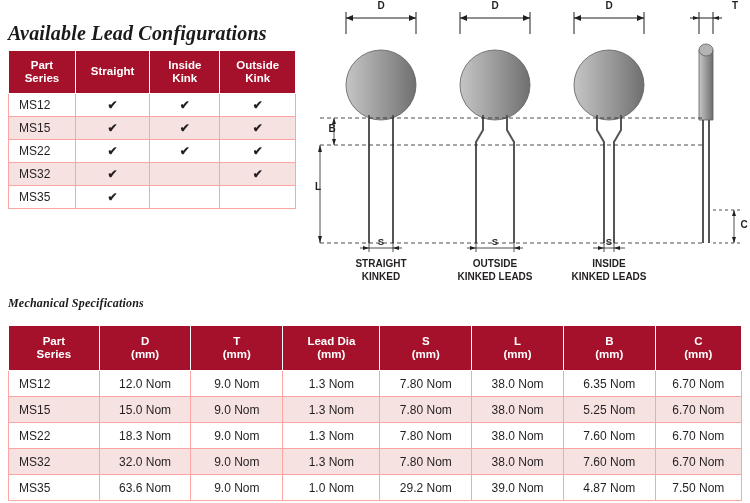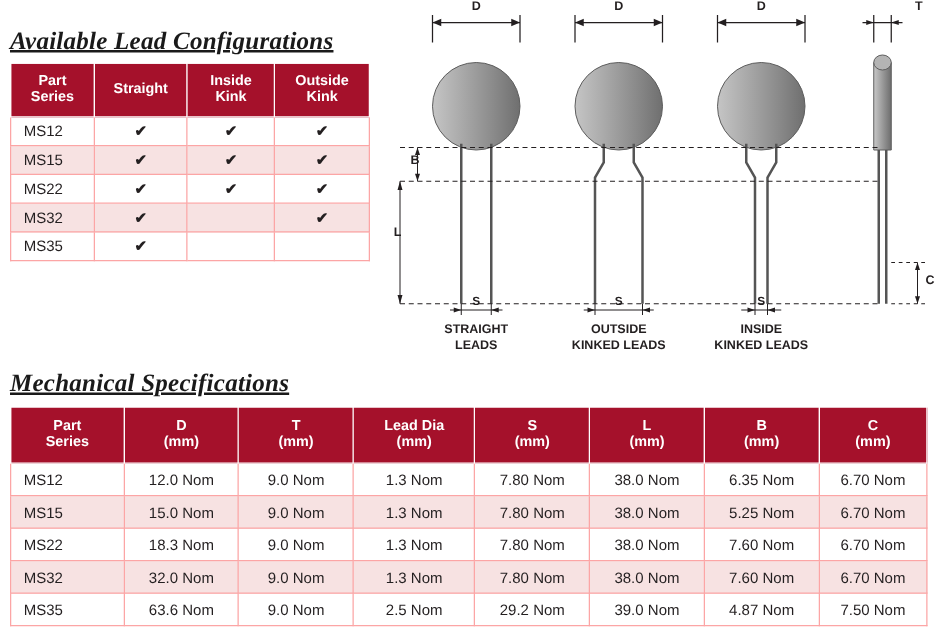--- a/index.html
+++ b/index.html
@@ -22,31 +22,30 @@
   }
 
   
   .section-title {
     position: absolute;
     font-family: "Liberation Serif", serif;
     font-style: italic;
     font-weight: bold;
     color: #1a1a1a;
     letter-spacing: 0.2px;
-    text-decoration: underline;
   }
   #lead-config-title {
     left: 8px;
     top: 22px;
     font-size: 20px;
   }
   #mech-spec-title {
     left: 8px;
     top: 296px;
-    font-size: 20px;
+    font-size: 12px;
   }
 
   
   table {
     border-collapse: collapse;
     font-size: 11.5px;
   }
   th {
     background: #a5112b;
     color: #ffffff;
@@ -309,21 +308,21 @@
     <div class="dlabel" style="left:14px; top:123px; width:16px;">B</div>
     <div class="dlabel" style="left:0px; top:181px; width:16px;">L</div>
     <div class="dlabel small" style="left:63px; top:237px; width:16px;">S</div>
     <div class="dlabel small" style="left:177px; top:237px; width:16px;">S</div>
     <div class="dlabel small" style="left:291px; top:237px; width:16px;">S</div>
     <div class="dlabel" style="left:427px; top:219px; width:14px;">C</div>
 
     
     <div class="caption" style="left:21px; top:258px;">
       <span>STRAIGHT</span><br>
-      <span>LEADS</span>
+      <span>KINKED</span>
     </div>
     <div class="caption" style="left:135px; top:258px;">
       <span>OUTSIDE</span><br>
       <span>KINKED LEADS</span>
     </div>
     <div class="caption" style="left:249px; top:258px;">
       <span>INSIDE</span><br>
       <span>KINKED LEADS</span>
     </div>
   </div>
@@ -405,21 +404,21 @@
         <td>1.3 Nom</td>
         <td>7.80 Nom</td>
         <td>38.0 Nom</td>
         <td>7.60 Nom</td>
         <td>6.70 Nom</td>
       </tr>
       <tr>
         <td class="part">MS35</td>
         <td>63.6 Nom</td>
         <td>9.0 Nom</td>
-        <td>2.5 Nom</td>
+        <td>1.0 Nom</td>
         <td>29.2 Nom</td>
         <td>39.0 Nom</td>
         <td>4.87 Nom</td>
         <td>7.50 Nom</td>
       </tr>
     </tbody>
   </table>
 
 </div>
 

